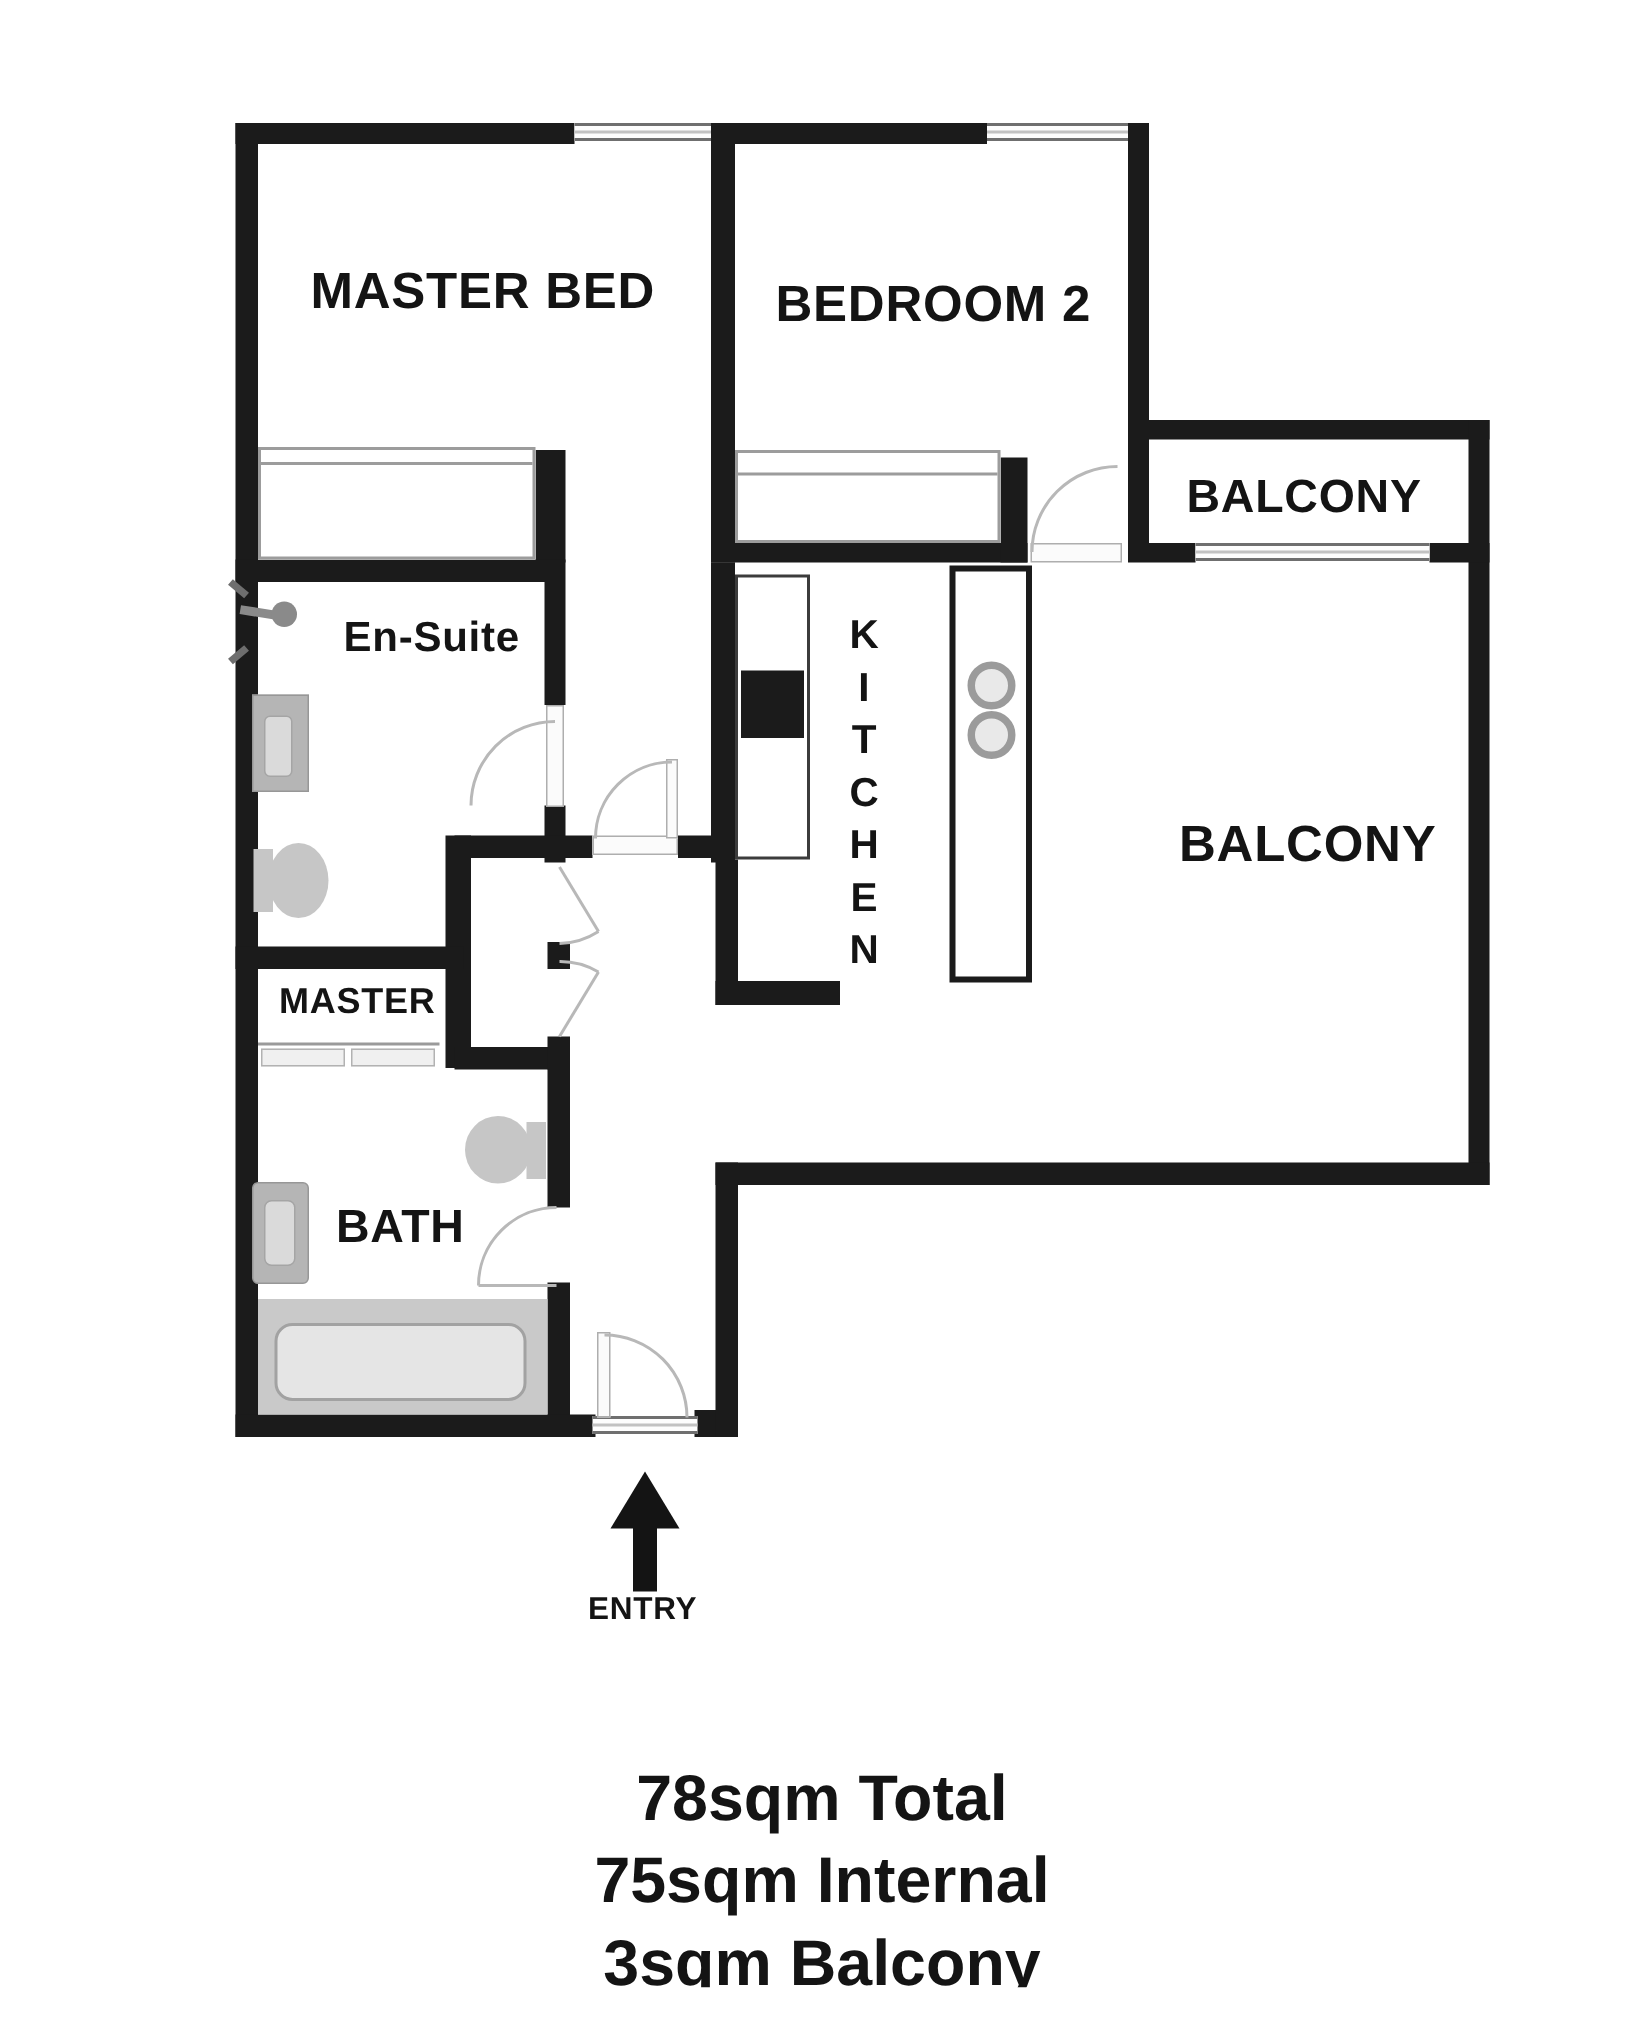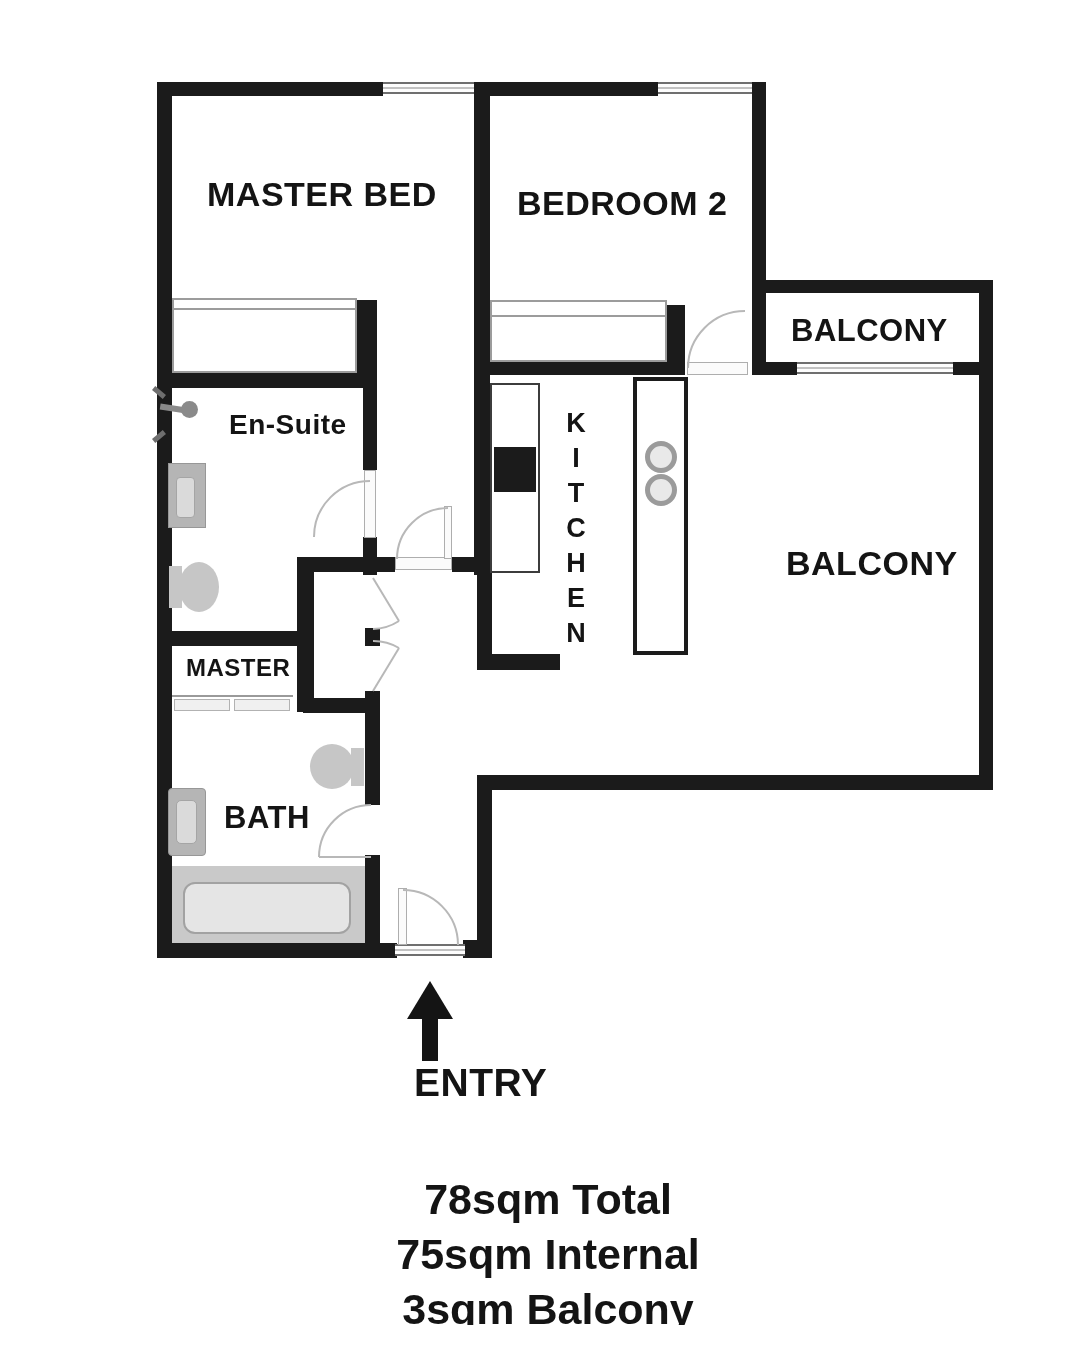--- a/index.html
+++ b/index.html
@@ -133,21 +133,21 @@
   <div class="lbl" style="left:517px;top:184px;font-size:34px;">BEDROOM 2</div>
   <div class="lbl" style="left:791px;top:313px;font-size:31px;">BALCONY</div>
   <div class="lbl" style="left:229px;top:409px;font-size:28px;">En-Suite</div>
   <div class="vlbl" style="left:560px;top:408px;height:235px;font-size:27px;">KITCHEN</div>
   <div class="lbl" style="left:786px;top:544px;font-size:34px;">BALCONY</div>
   <div class="lbl" style="left:186px;top:654px;font-size:24px;">MASTER</div>
   <div class="lbl" style="left:224px;top:800px;font-size:31px;">BATH</div>
 
   <div class="arrow-head" style="left:407px;top:981px;"></div>
   <div class="arrow-shaft" style="left:422px;top:1017px;width:16px;height:44px;"></div>
-  <div class="lbl" style="left:392px;top:1061px;font-size:39px;margin-left:22px;">ENTRY</div>
+  <div class="lbl" style="left:392px;top:1061px;font-size:21px;">ENTRY</div>
 
   <div class="summary">
     <div>78sqm Total</div>
     <div>75sqm Internal</div>
     <div>3sqm Balcony</div>
   </div>
 
 </div>
 
 </body></html>

